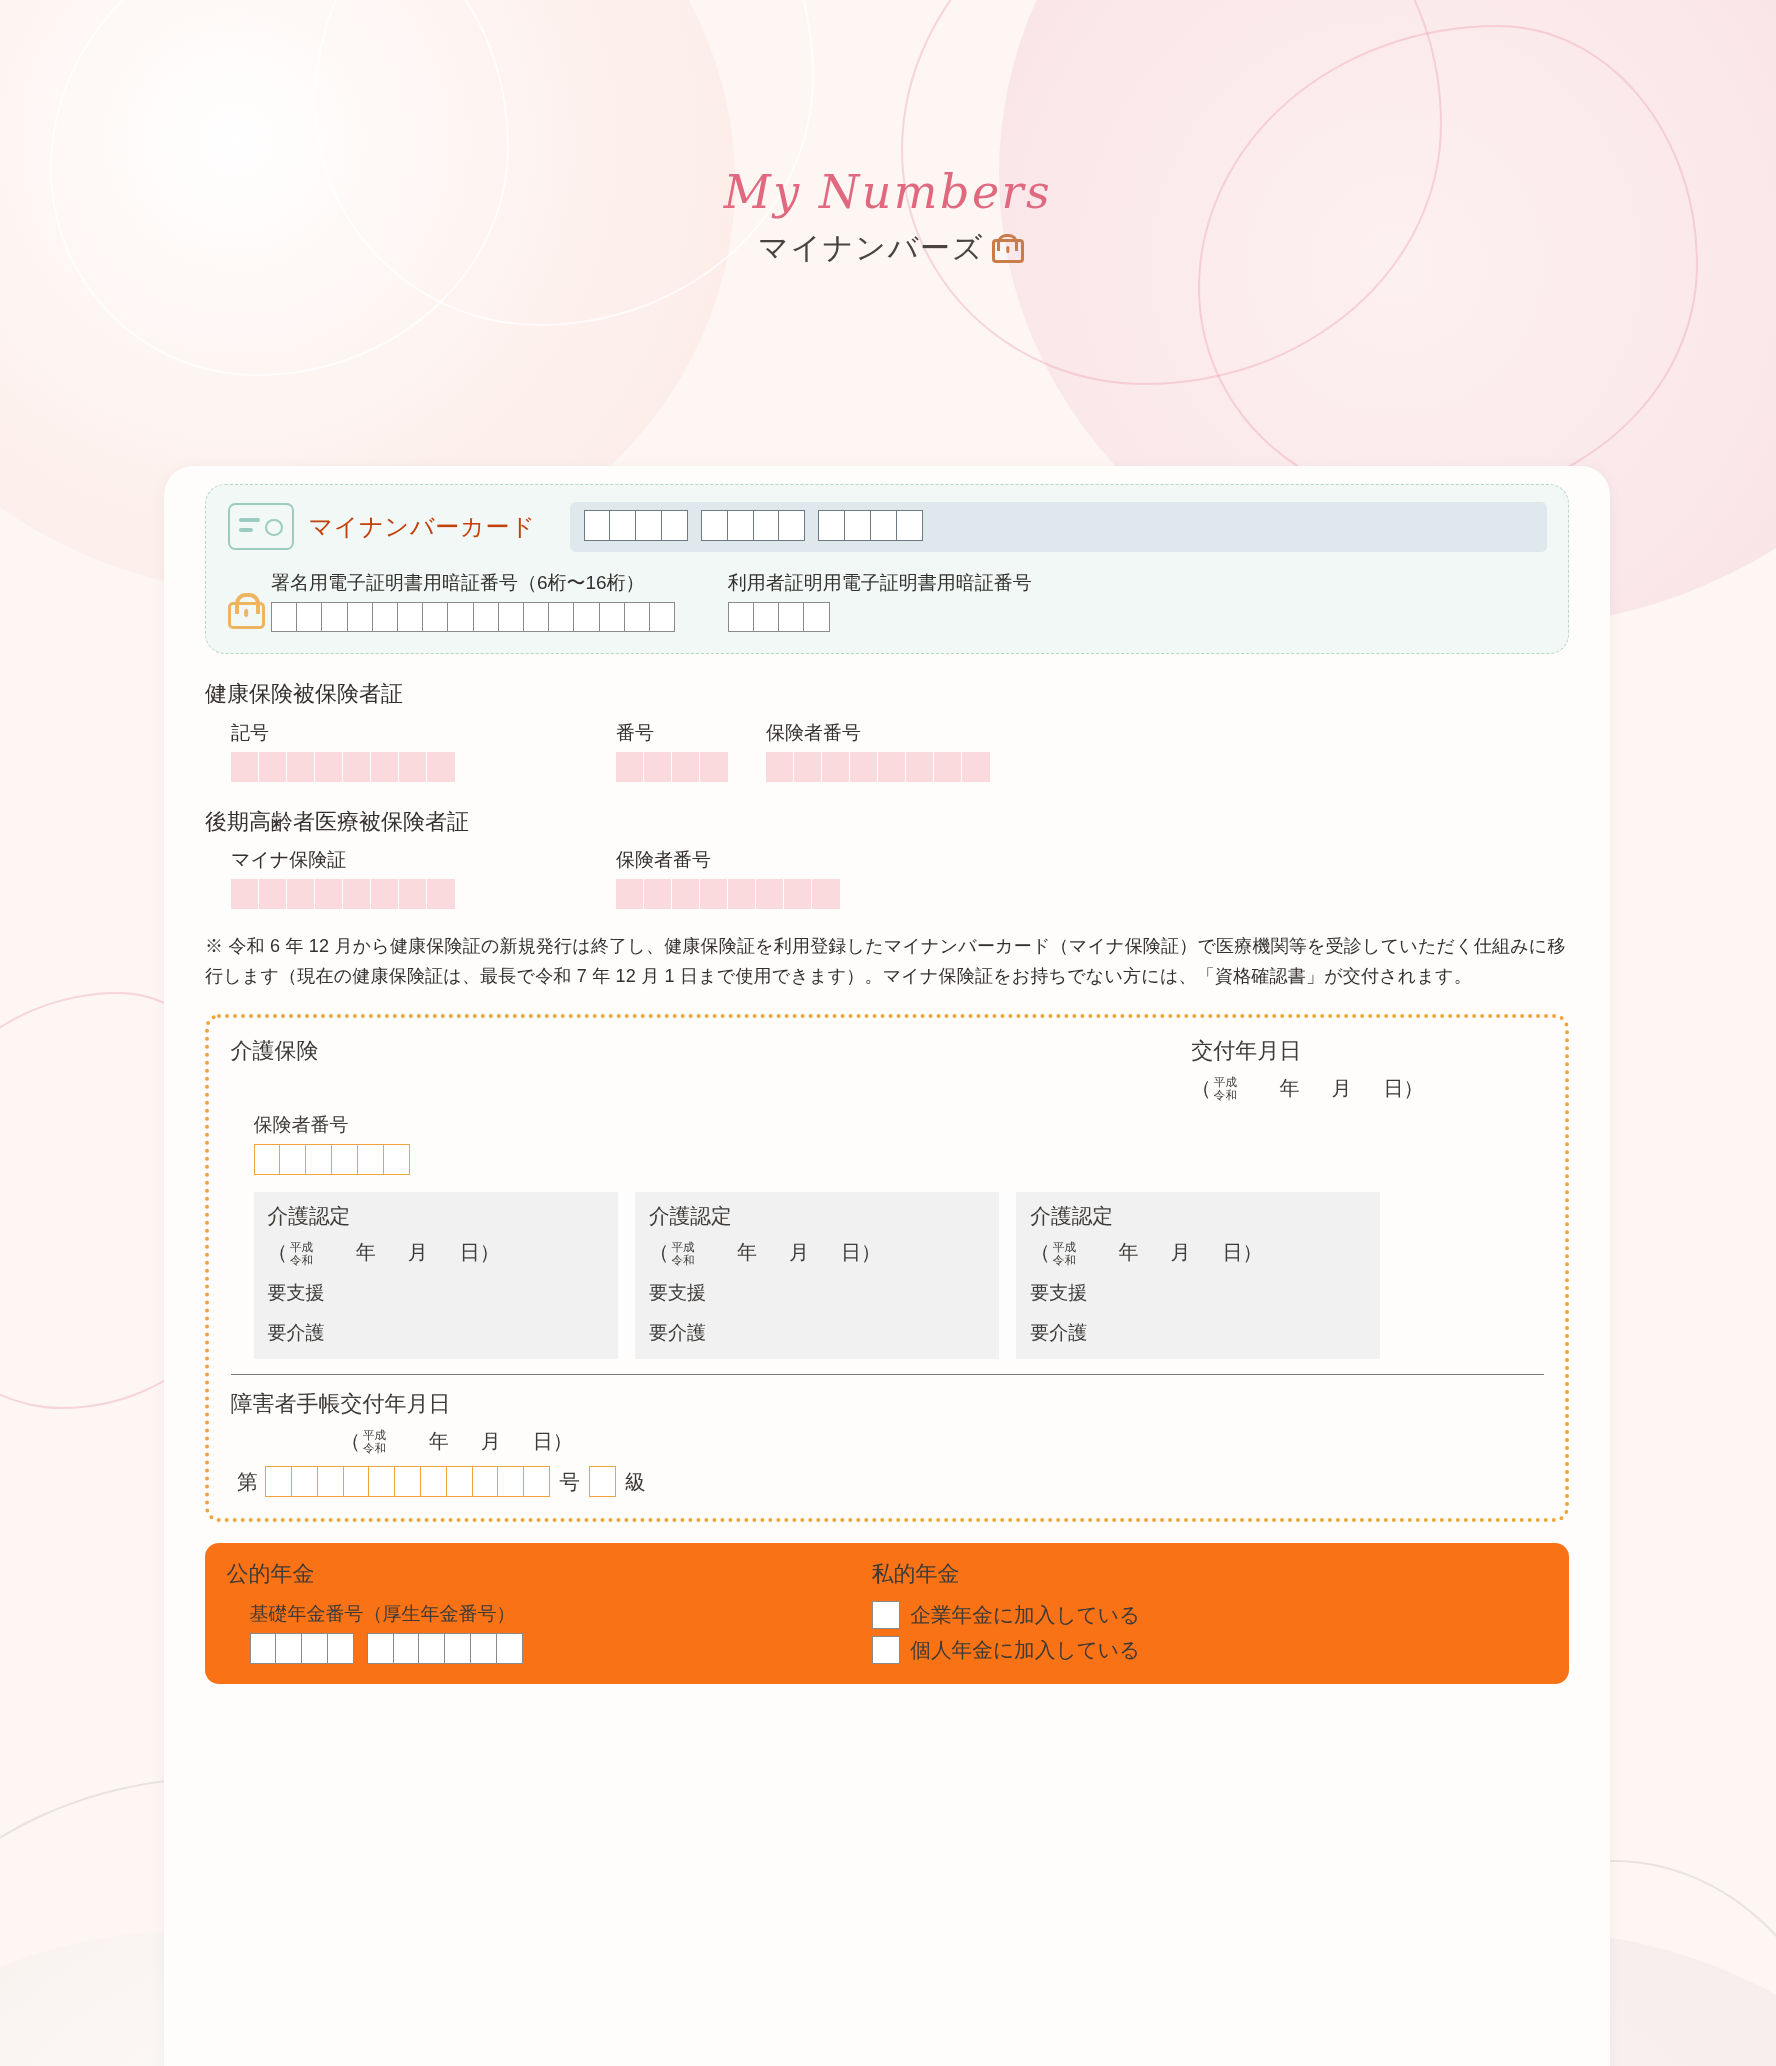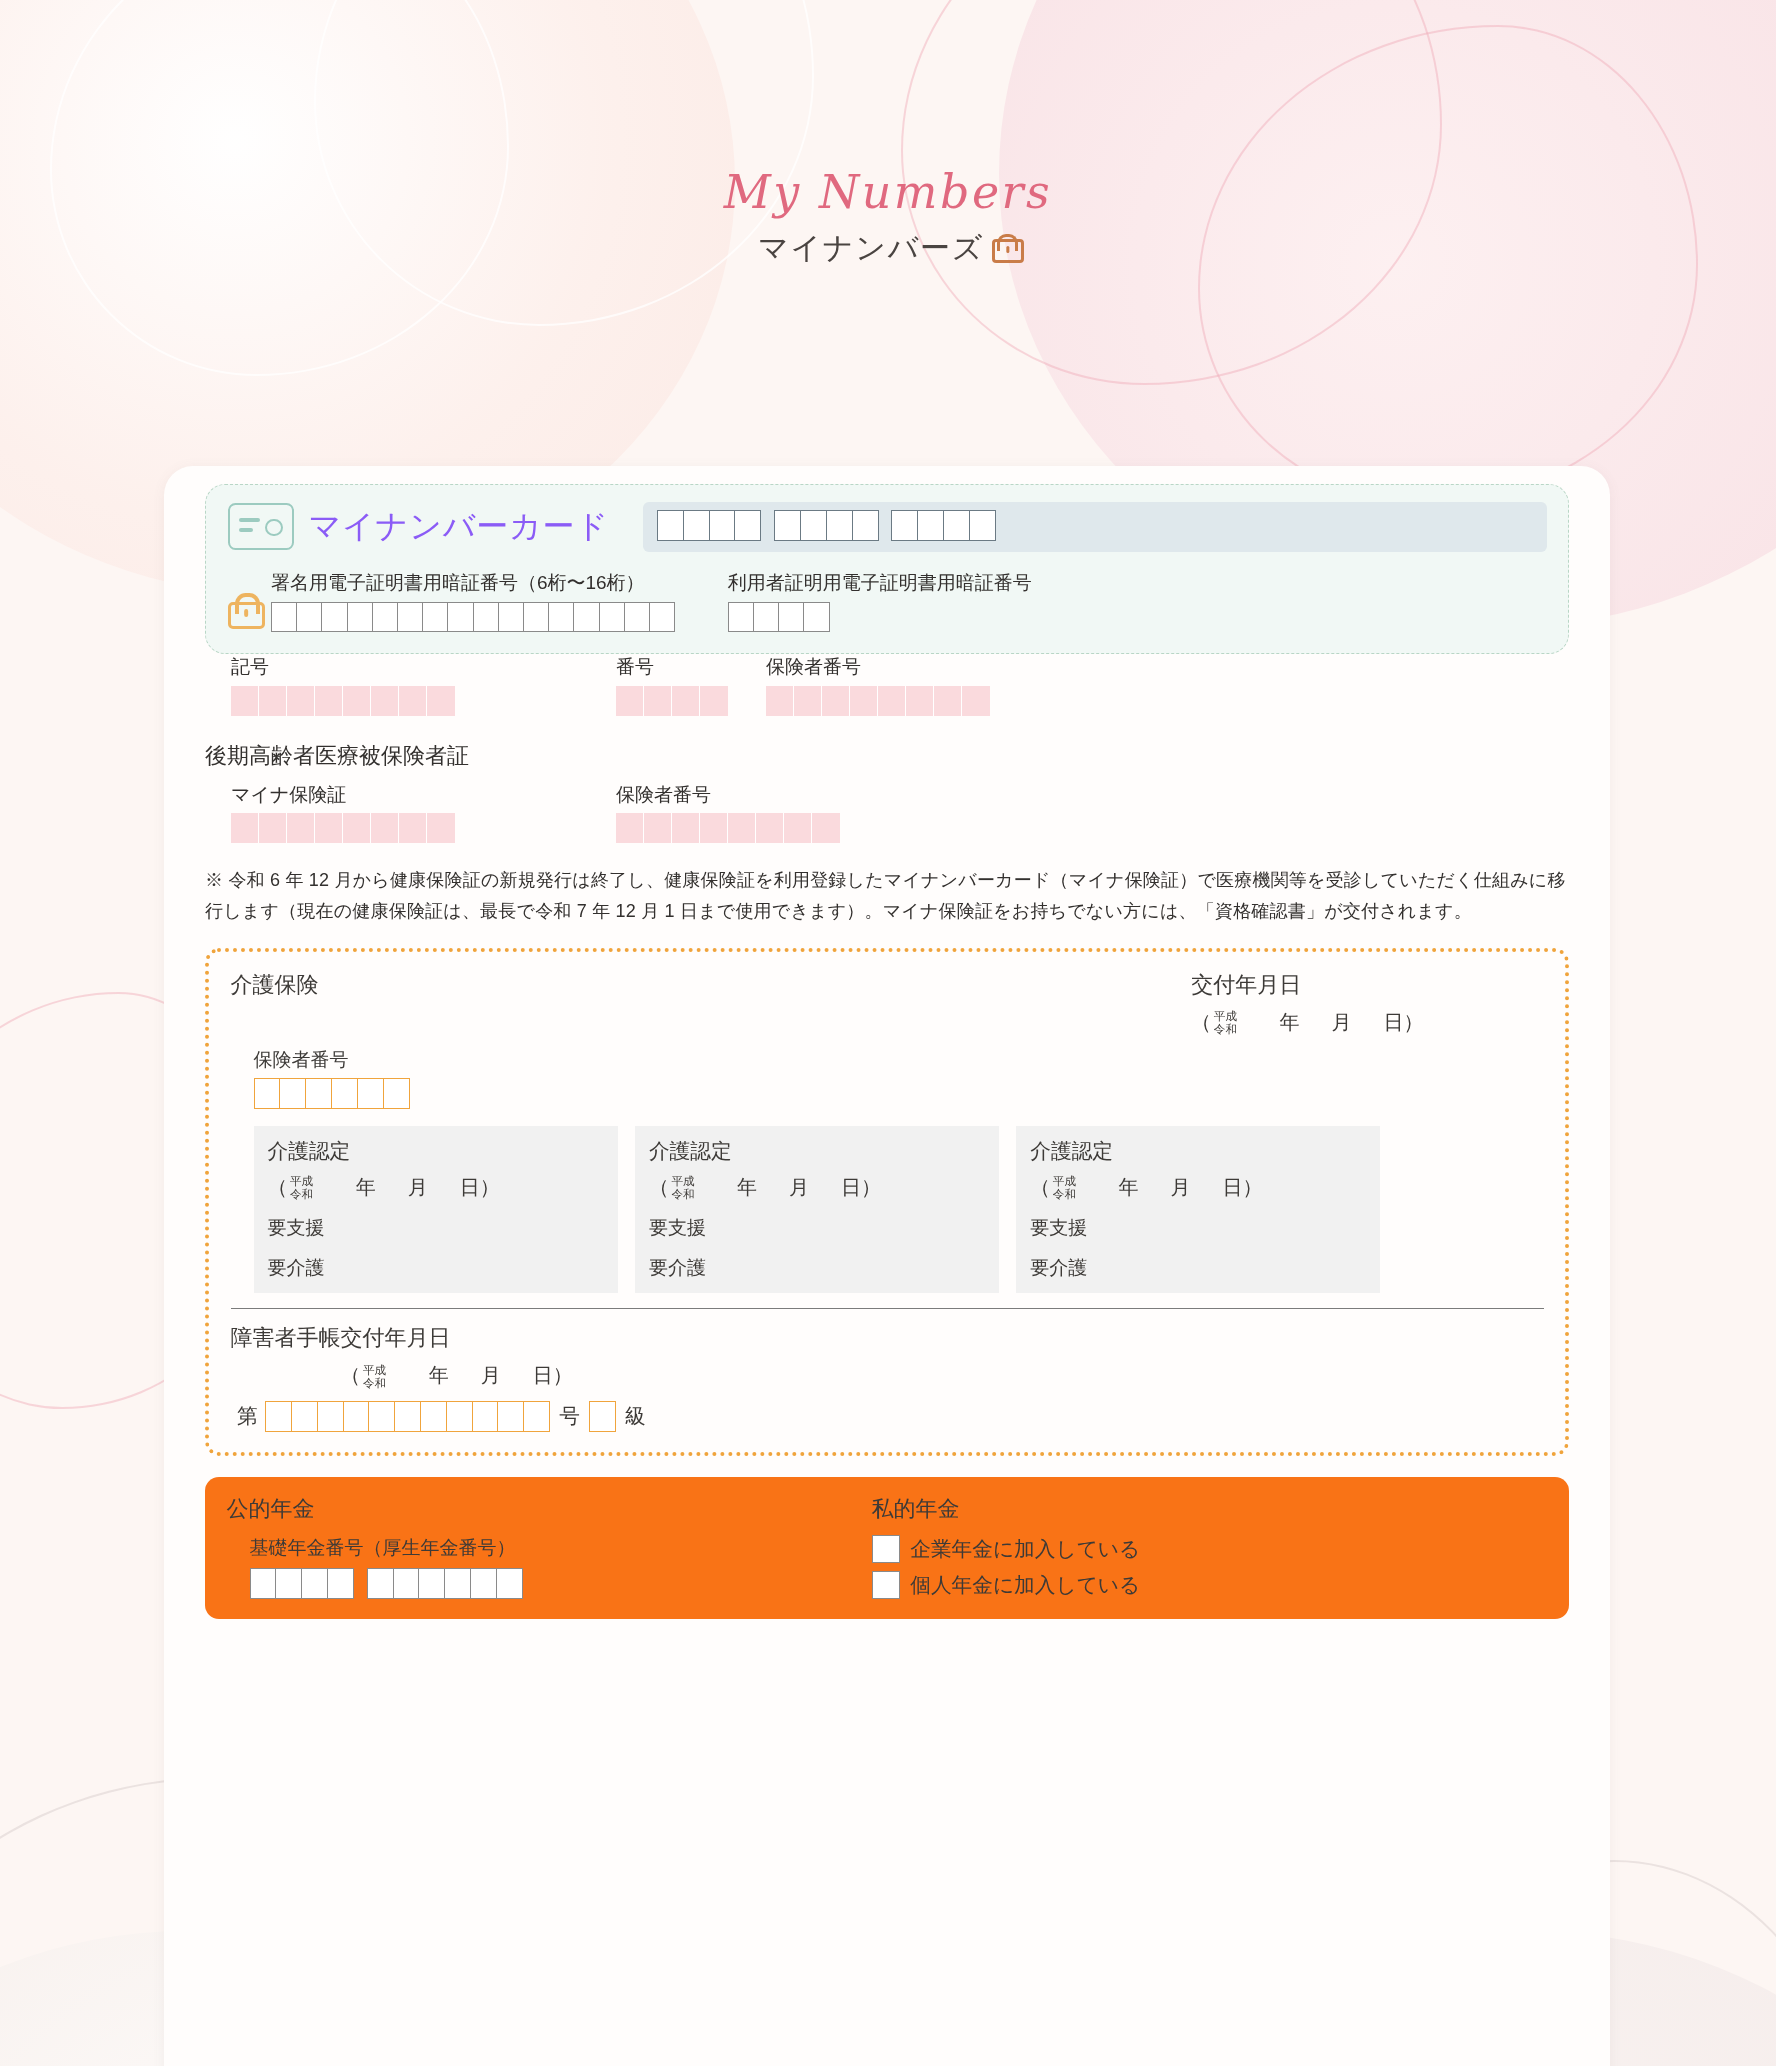--- a/index.html
+++ b/index.html
@@ -169,23 +169,23 @@
   .card-icon .l1 { top: 12.4px; width: 21.5px; }
   .card-icon .l2 { top: 23px; width: 14px; }
   .card-icon .circ {
     position: absolute;
     right: 9px; top: 13.2px;
     width: 13.2px; height: 13.2px;
     border: 2.9px solid #9ccbc0;
     border-radius: 50%;
   }
   .mn-label {
-    font-size: 32px;
+    font-size: 24px;
     letter-spacing: 0.8px;
-    color: #8b5cf6;
+    color: #c2410c;
     white-space: nowrap;
   }
   .kojin-wrap {
     margin-left: 19px;
     background: #dfe8ec;
     border-radius: 5.8px;
     padding: 8.3px 14px 11.6px 14px;
     flex: 1;
     box-sizing: border-box;
   }
@@ -506,20 +506,21 @@
             <span class="cell"></span>
             <span class="cell"></span>
             <span class="cell"></span>
             <span class="cell"></span>
           </div>
         </div>
       </div>
     </div>
 
     <div>
+      <div class="section-title">健康保険被保険者証</div>
       <div class="pink-row" style="padding-left:26px;">
         <div class="pk-col">
           <div class="cap">記号</div>
           <div class="pk-boxes">
             <span class="cell"></span>
             <span class="cell"></span>
             <span class="cell"></span>
             <span class="cell"></span>
             <span class="cell"></span>
             <span class="cell"></span>

